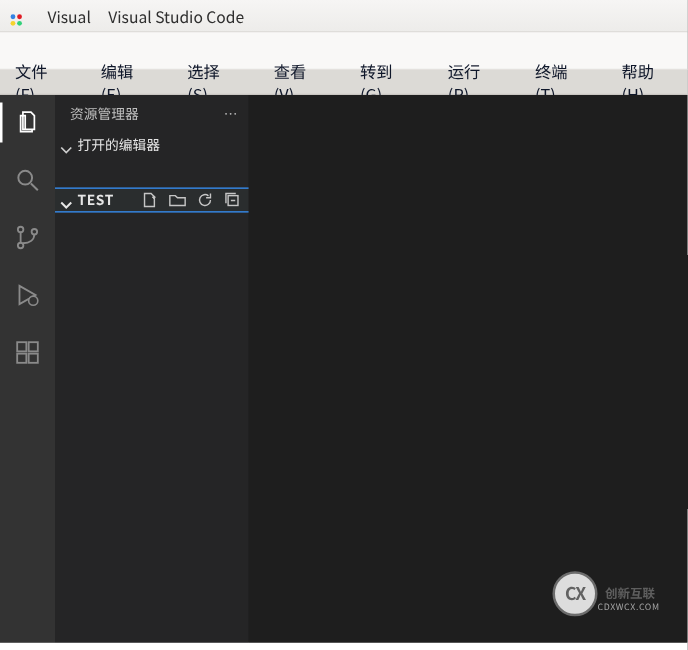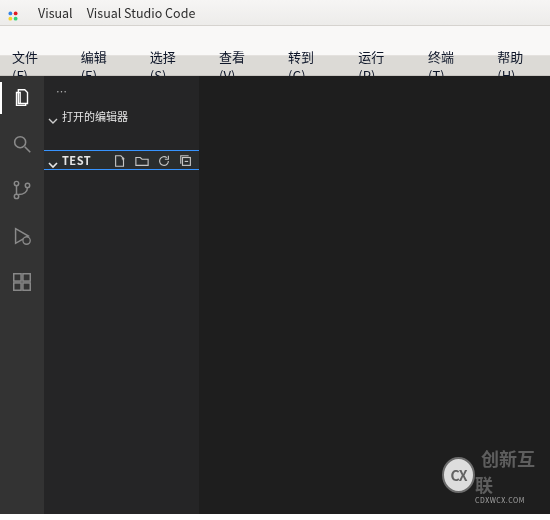--- a/index.html
+++ b/index.html
@@ -111,21 +111,21 @@
     width: 104px; height: 38px;
     display:flex; align-items:center;
     opacity: .85;
   }
   .watermark .circ {
     width:36px; height:36px; border:2px solid #7a7a7a; border-radius:50%;
     display:flex; align-items:center; justify-content:center;
     color:#6f6f6f; font-weight:bold; font-size:14px; letter-spacing:-1px;
     background:#fff;
   }
-  .watermark .txt { margin-left:6px; color:#6a6a6a; font-size:18px; font-weight:600;}
+  .watermark .txt { margin-left:6px; color:#6a6a6a; font-size:10px; font-weight:600;}
   .watermark .sub { color:#bdbdbd; font-size:7px; letter-spacing:.5px; display:block; margin-top:-2px;}
 </style>
 </head>
 <body>
 
 <div class="topbar">
   <span>
     <span class="ico">
       <svg viewBox="0 0 16 16">
           <circle cx="5" cy="5" r="2.2" fill="#3584e4"></circle>
@@ -185,20 +185,21 @@
           <rect x="3" y="3" width="8" height="8" fill="none" stroke="currentColor" stroke-width="1.6"></rect>
           <rect x="3" y="13" width="8" height="8" fill="none" stroke="currentColor" stroke-width="1.6"></rect>
           <rect x="13" y="13" width="8" height="8" fill="none" stroke="currentColor" stroke-width="1.6"></rect>
           <rect x="13" y="3" width="8" height="8" fill="none" stroke="currentColor" stroke-width="1.6"></rect>
         </svg>
     </div>
   </div>
 
   <div class="sidebar">
     <div class="sidebar-title">
+      <span>资源管理器</span>
       <span class="dots">⋯</span>
     </div>
     <div class="sec">
       <span class="chev">
         <svg viewBox="0 0 10 10">
             <path d="M1 3l4 4 4-4" fill="none" stroke="#ccc" stroke-width="1.4"></path>
           </svg>
       </span>
       <span>打开的编辑器</span>
     </div>

